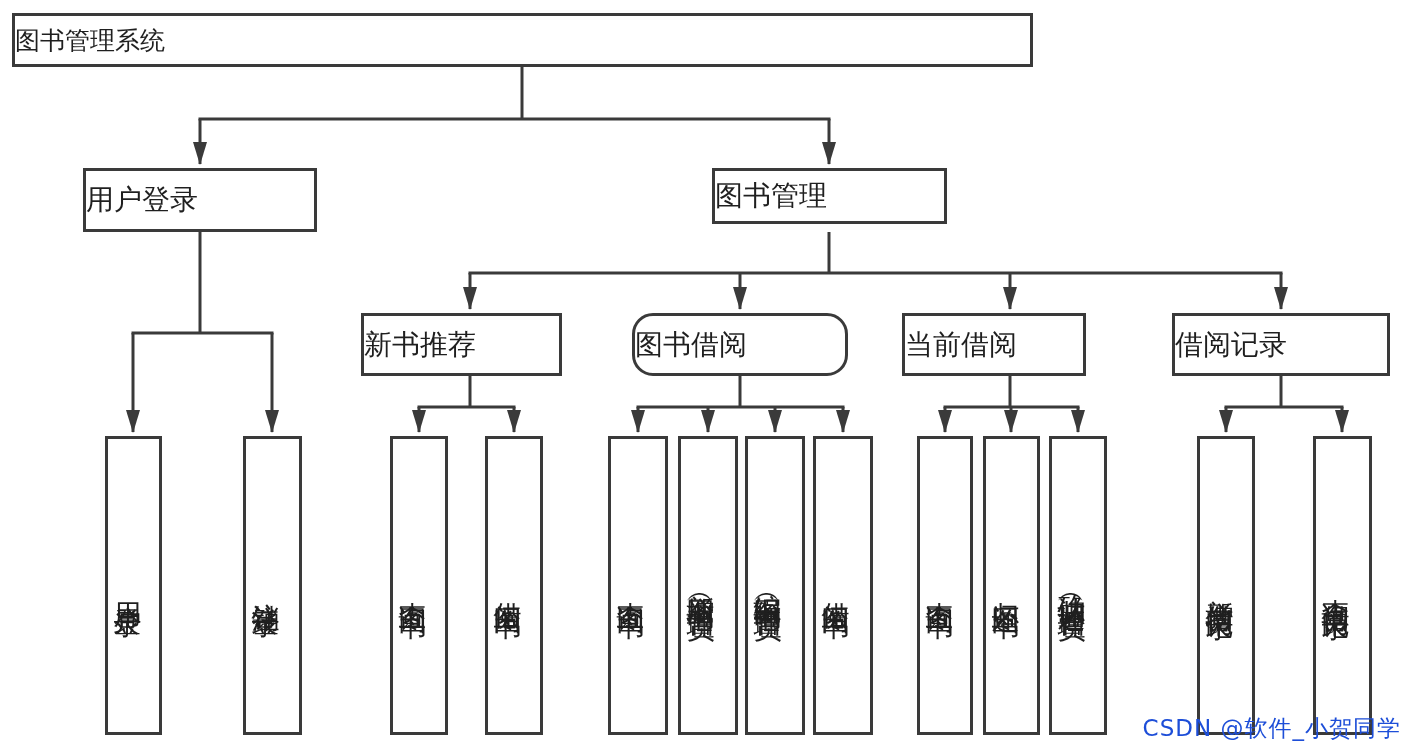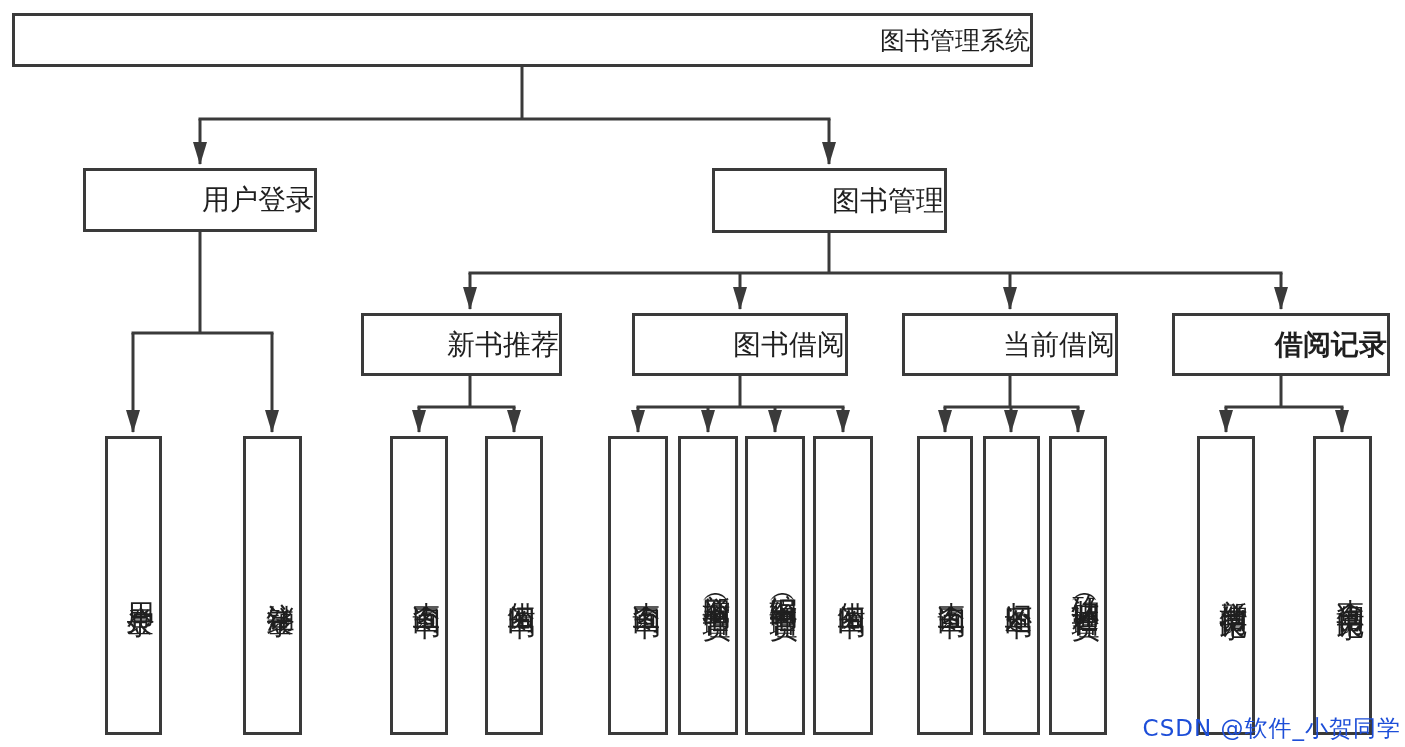--- a/index.html
+++ b/index.html
@@ -22,21 +22,21 @@
     stroke-width: 3;
     fill: none;
   }
   .node {
     position: absolute;
     box-sizing: border-box;
     border: 3px solid #3a3a3a;
     background: #ffffff;
     display: flex;
     align-items: center;
-    justify-content: flex-end;
+    justify-content: flex-start;
     color: #1f1f1f;
   }
   .hbox { font-size: 28px; }
   .hbox span { white-space: nowrap; }
   .root-box { font-size: 25px; }
   .vbox { top: 436px; height: 299px; }
   .vbox span {
     writing-mode: vertical-rl;
     text-orientation: mixed;
     font-size: 28px;
@@ -121,34 +121,34 @@
     </g>
   </svg>
 
   <div class="node hbox root-box" style="left:12px; top:13px; width:1021px; height:54px;">
     <span>图书管理系统</span>
   </div>
 
   <div class="node hbox" style="left:83px; top:168px; width:234px; height:64px;">
     <span>用户登录</span>
   </div>
-  <div class="node hbox" style="left:712px; top:168px; width:235px; height:65px;">
+  <div class="node hbox" style="left:712px; top:168px; width:235px; height:56px;">
     <span>图书管理</span>
   </div>
 
   <div class="node hbox" style="left:361px; top:313px; width:201px; height:63px;">
     <span>新书推荐</span>
   </div>
-  <div class="node hbox" style="left:632px; top:313px; width:216px; height:63px;">
+  <div class="node hbox" style="left:632px; top:313px; width:216px; height:63px;border-radius:21px;">
     <span>图书借阅</span>
   </div>
-  <div class="node hbox" style="left:902px; top:313px; width:216px; height:63px;">
+  <div class="node hbox" style="left:902px; top:313px; width:184px; height:63px;">
     <span>当前借阅</span>
   </div>
-  <div class="node hbox" style="left:1172px; top:313px; width:218px; height:63px;font-weight:bold;">
+  <div class="node hbox" style="left:1172px; top:313px; width:218px; height:63px;">
     <span>借阅记录</span>
   </div>
 
   <div class="node vbox" style="left:105px; width:57px;">
     <span>用户登录</span>
   </div>
   <div class="node vbox" style="left:243px; width:59px;">
     <span>注销登录</span>
   </div>
 

